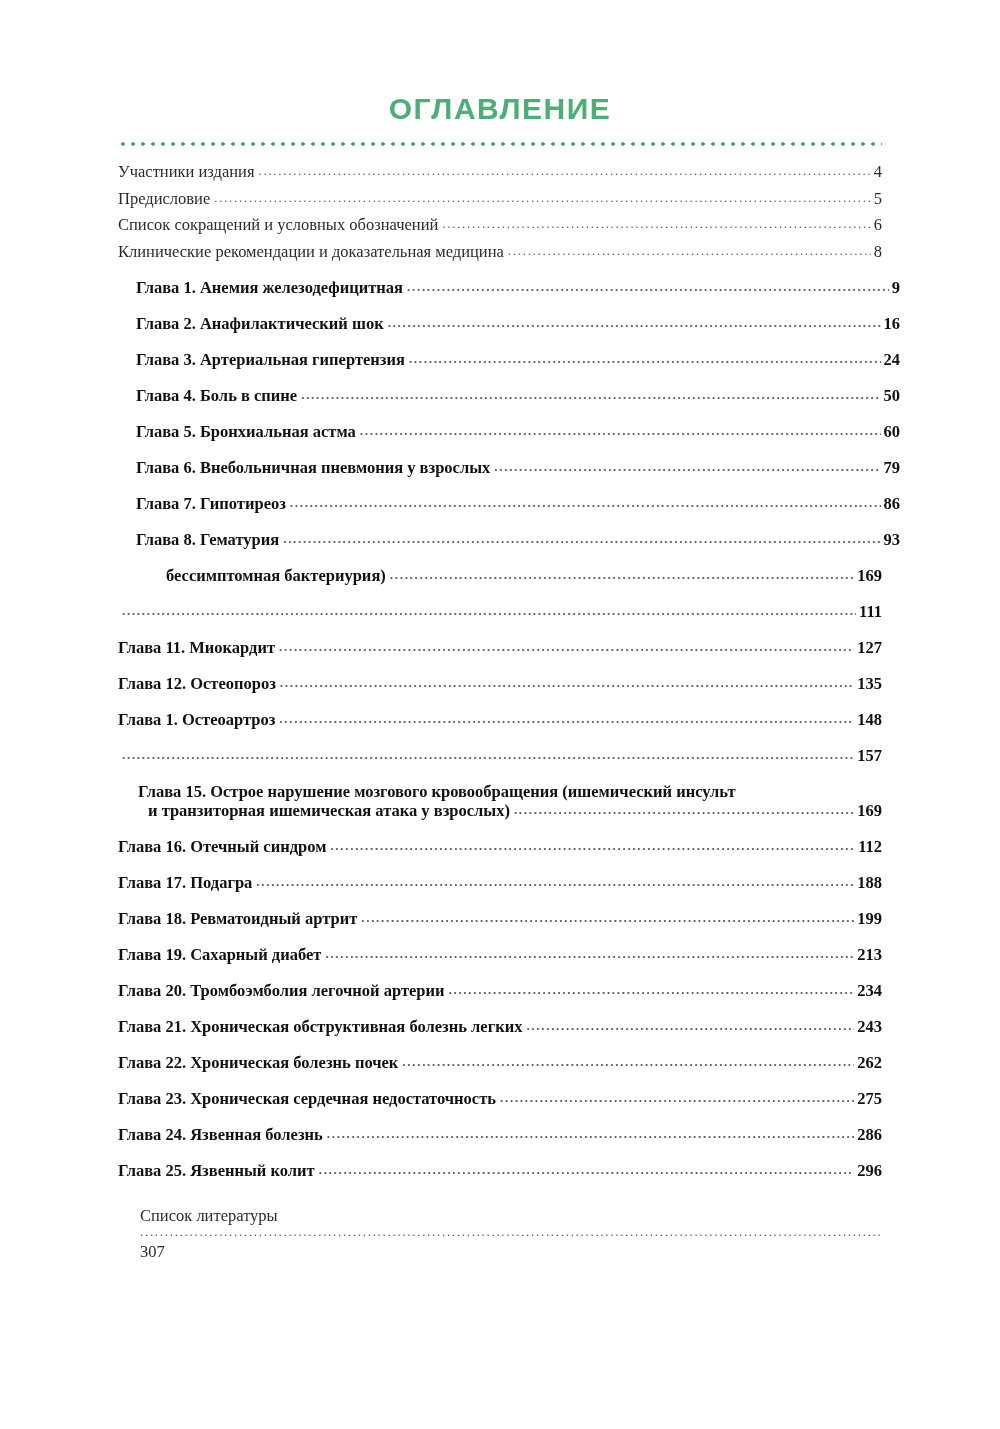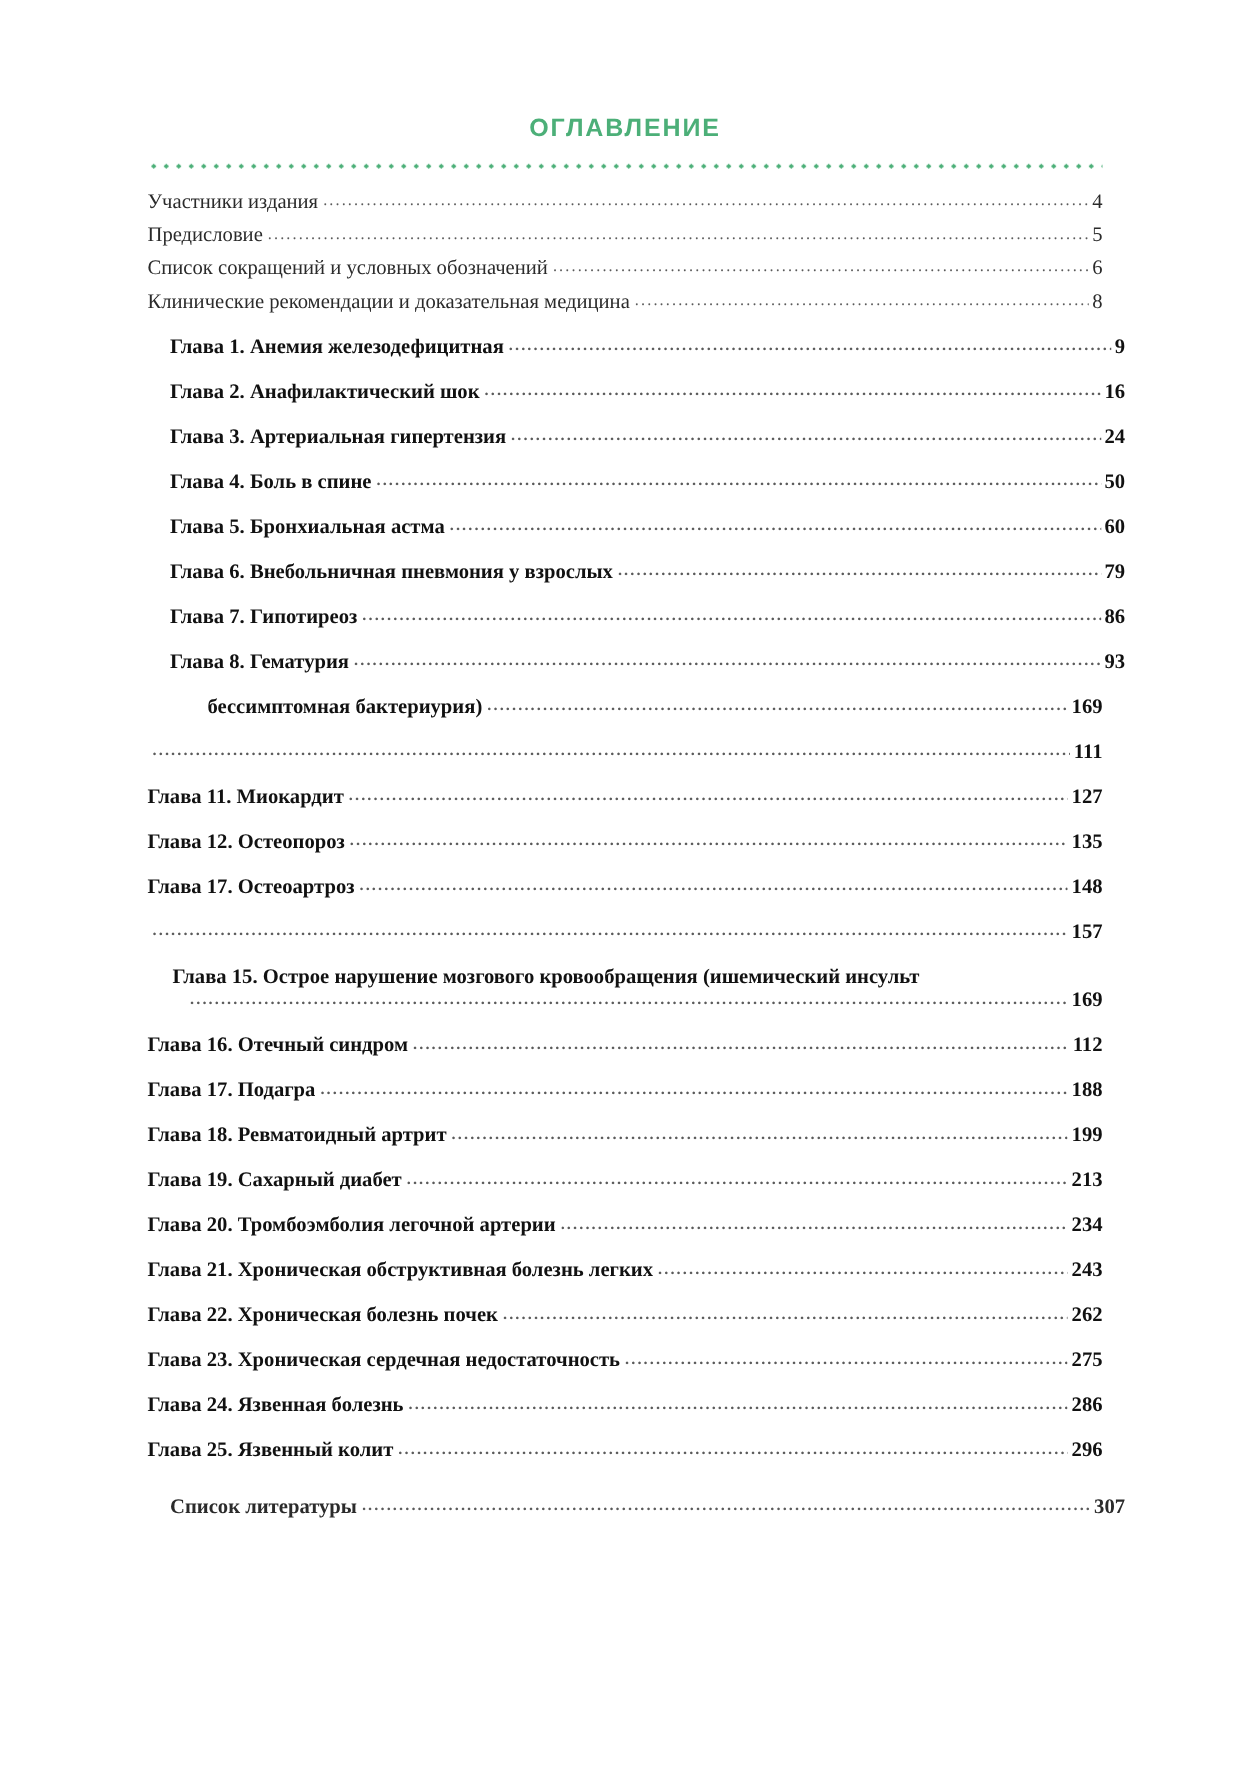--- a/index.html
+++ b/index.html
@@ -19,21 +19,21 @@
     width: 1000px;
     height: 1429px;
     box-sizing: border-box;
     padding: 0;
   }
   .title {
     text-align: center;
     color: #4caf78;
     font-family: "Liberation Sans", sans-serif;
     font-weight: bold;
-    font-size: 20px;
+    font-size: 30px;
     letter-spacing: 1.5px;
     margin: 0;
     padding-top: 92px;
   }
   .dot-rule {
     margin: 16px 118px 0 118px;
     height: 4px;
     background-image: radial-gradient(circle, #4caf78 1.6px, rgba(255,255,255,0) 1.8px);
     background-size: 10px 4px;
     background-repeat: repeat-x;
@@ -106,23 +106,24 @@
     margin-left: 20px;
   }
   .entry.two-line.deep .line2 {
     padding-left: 30px;
   }
   .tail {
     margin-top: 26px;
   }
   .tail .entry {
     font-size: 16.5px;
-    font-weight: bold;
+    font-weight: normal;
     padding-left: 18px;
     color: #2b2b2b;
+    flex-direction: column;
   }
 </style>
 </head>
 <body>
 
 <div class="page">
 
   <h1 class="title">ОГЛАВЛЕНИЕ</h1>
 
   <div class="dot-rule"></div>
@@ -208,31 +209,32 @@
           <span class="label">Глава 11. Миокардит</span>
           <span class="leader">......................................................................................................................................................</span>
           <span class="page-num">127</span>
         </div>
         <div class="entry">
           <span class="label">Глава 12. Остеопороз</span>
           <span class="leader">......................................................................................................................................................</span>
           <span class="page-num">135</span>
         </div>
         <div class="entry">
-          <span class="label">Глава 17. Остеоартроз</span>
+          <span class="label">Глава 1. Остеоартроз</span>
           <span class="leader">......................................................................................................................................................</span>
           <span class="page-num">148</span>
         </div>
         <div class="entry">
           <span class="leader">......................................................................................................................................................</span>
           <span class="page-num">157</span>
         </div>
         <div class="entry two-line deep">
           <span class="line1">Глава 15. Острое нарушение мозгового кровообращения (ишемический инсульт</span>
           <span class="line2">
+            <span class="label">и транзиторная ишемическая атака у взрослых)</span>
             <span class="leader">......................................................................................................................................................</span>
             <span class="page-num">169</span>
           </span>
         </div>
         <div class="entry">
           <span class="label">Глава 16. Отечный синдром</span>
           <span class="leader">......................................................................................................................................................</span>
           <span class="page-num">112</span>
         </div>
         <div class="entry">

